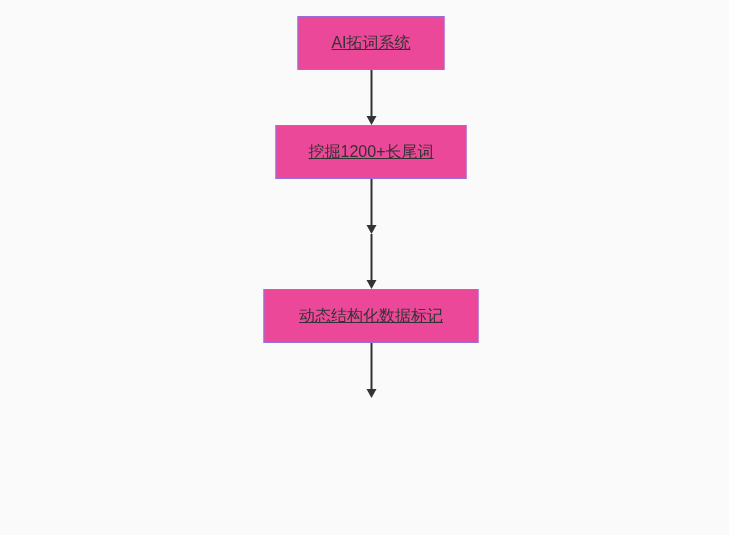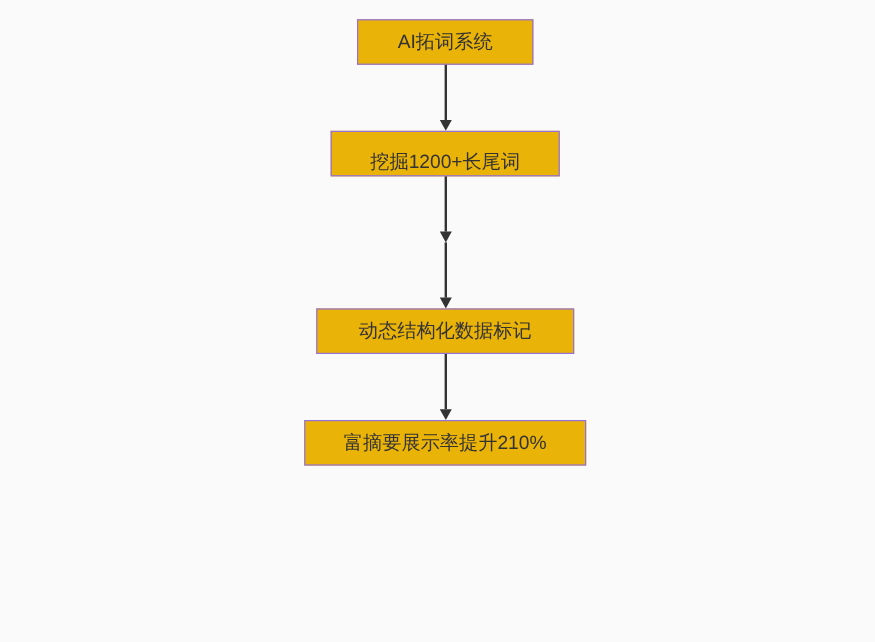--- a/index.html
+++ b/index.html
@@ -18,32 +18,33 @@
     position: absolute;
     top: 16px;
     left: 371px;
     transform: translateX(-50%);
     display: flex;
     flex-direction: column;
     align-items: center;
   }
   .flow-node {
     box-sizing: border-box;
-    height: 38px;
-    background: #eab308;
+    height: 54px;
+    background: #ec4899;
     border: 1.5px solid #9370DB;
     display: flex;
     align-items: center;
     justify-content: center;
     font-size: 16px;
     color: #333333;
     white-space: nowrap;
+    text-decoration: underline;
   }
   .flow-node.n1 { width: 147px; }
-  .flow-node.n2 { width: 191px; align-items: flex-end; }
+  .flow-node.n2 { width: 191px; }
   .flow-node.n3 { width: 222px; }
   .flow-node.n4 { width: 215px; }
   .flow-node.n5 { width: 235px; }
   .flow-arrow {
     height: 55px;
     display: flex;
     flex-direction: column;
     align-items: center;
   }
   .flow-arrow .shaft {
@@ -90,17 +91,14 @@
 
   <div class="flow-node n4">
     <span>动态结构化数据标记</span>
   </div>
 
   <div class="flow-arrow">
     <div class="shaft"></div>
     <div class="head"></div>
   </div>
 
-  <div class="flow-node n5">
-    <span>富摘要展示率提升210%</span>
-  </div>
 
 </div>
 
 </body></html>

